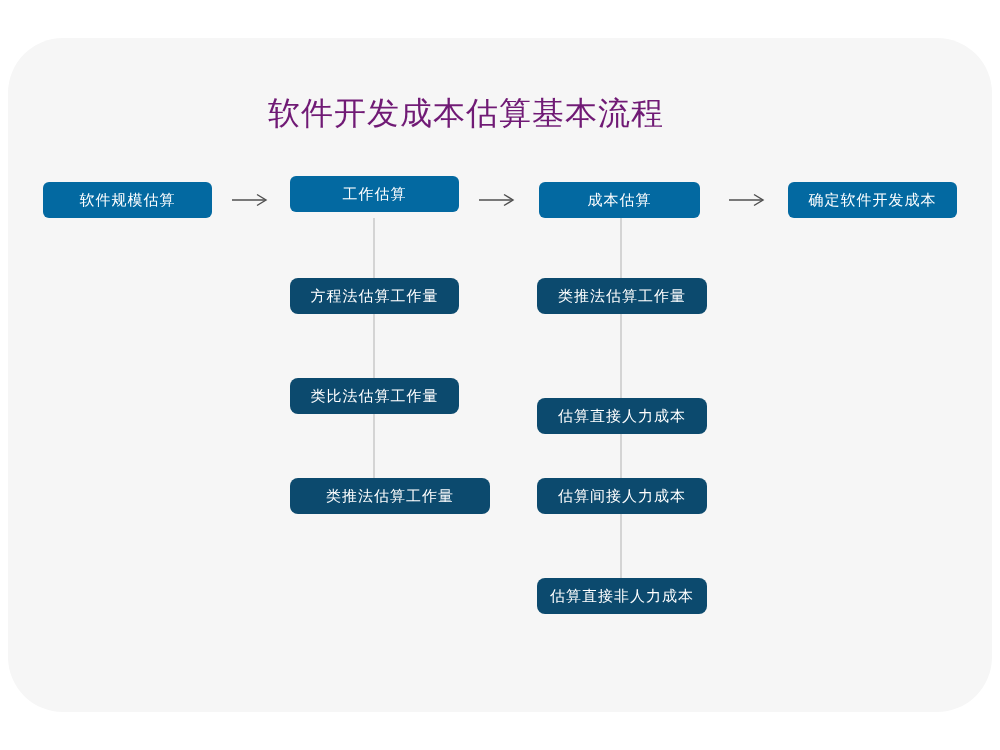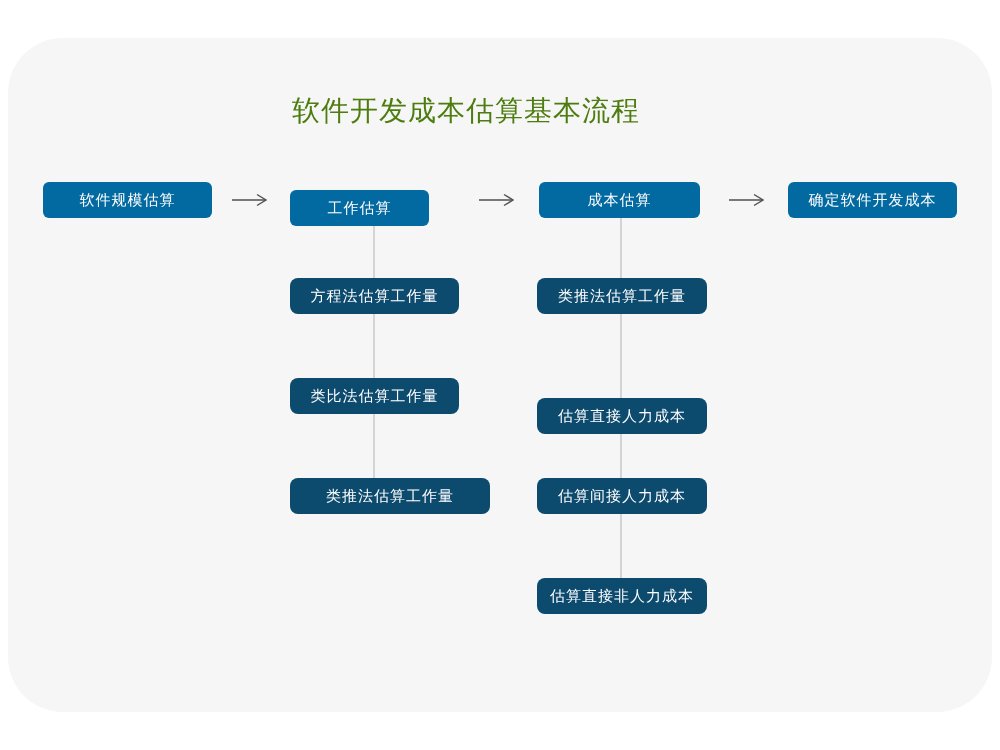--- a/index.html
+++ b/index.html
@@ -15,24 +15,24 @@
     left: 8px; top: 38px;
     width: 984px; height: 674px;
     background: #F6F6F6;
     border-radius: 55px;
   }
   .title {
     position: absolute;
     left: 0; top: 92px;
     width: 932px;
     text-align: center;
-    font-size: 28px;
+    font-size: 32px;
     font-weight: 500;
     letter-spacing: 1px;
-    color: #4d7c0f;
+    color: #701a75;
   }
   .node {
     position: absolute;
     height: 36px;
     display: flex;
     align-items: center;
     justify-content: center;
     color: #FFFFFF;
     font-size: 15px;
     letter-spacing: 1px;
@@ -65,21 +65,21 @@
 <div class="card"></div>
 
 <div class="title">软件开发成本估算基本流程</div>
 
 <div class="vline" style="left:373px; top:218px; height:262px;"></div>
 <div class="vline" style="left:620px; top:218px; height:362px;"></div>
 
 <div class="node purple" style="left:43px;  top:182px; width:169px;">
   <span>软件规模估算</span>
 </div>
-<div class="node purple" style="left:290px; top:190px; width:139px;">
+<div class="node purple" style="left:290px; top:176px; width:169px;">
   <span>工作估算</span>
 </div>
 <div class="node purple" style="left:539px; top:182px; width:161px;justify-content:center;">
   <span>成本估算</span>
 </div>
 <div class="node purple" style="left:788px; top:182px; width:169px;">
   <span>确定软件开发成本</span>
 </div>
 
 <div class="arrow" style="left:231px; top:192px;">

